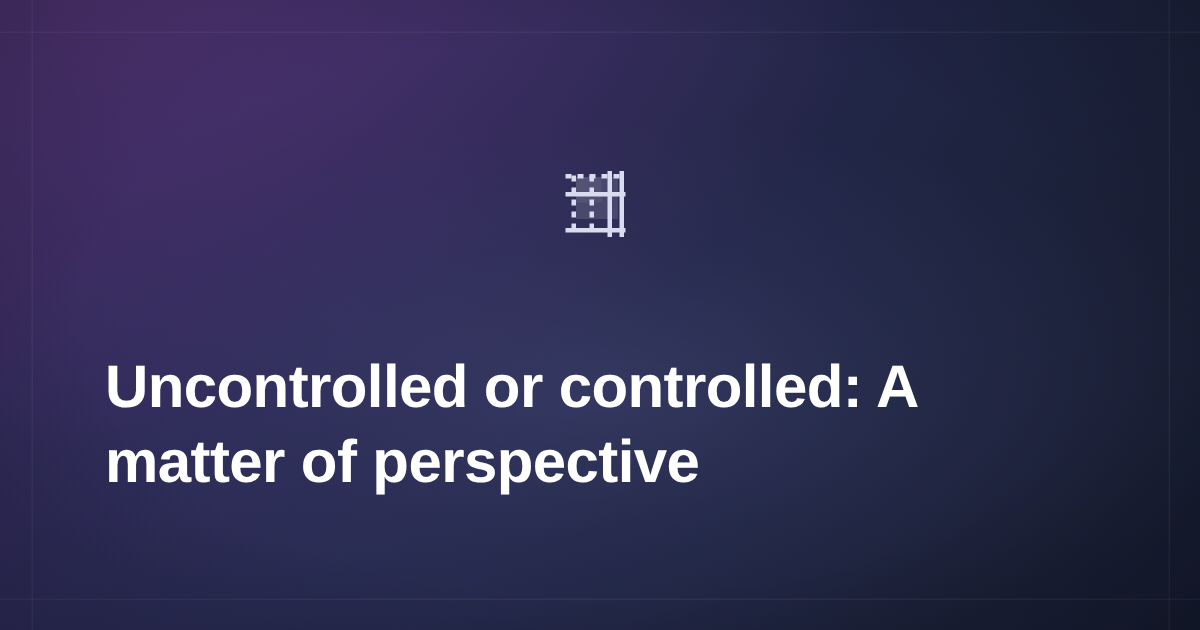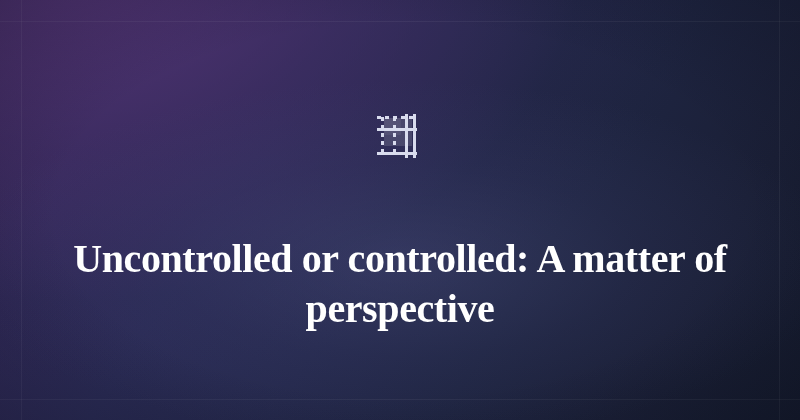--- a/index.html
+++ b/index.html
@@ -76,23 +76,22 @@
     margin-top: 112px;
     width: 50px;
     height: 48px;
     display: block;
   }
 
   .title {
     margin: 0;
     margin-top: 74px;
     width: 660px;
-    text-align: center;
     color: #ffffff;
-    font-family: Liberation Serif, serif;
+    font-family: Liberation Sans, sans-serif;
     font-size: 40px;
     font-weight: bold;
     line-height: 1.24;
     letter-spacing: -0.4px;
     text-rendering: optimizeLegibility;
   }
 </style>
 </head>
 <body>
 

